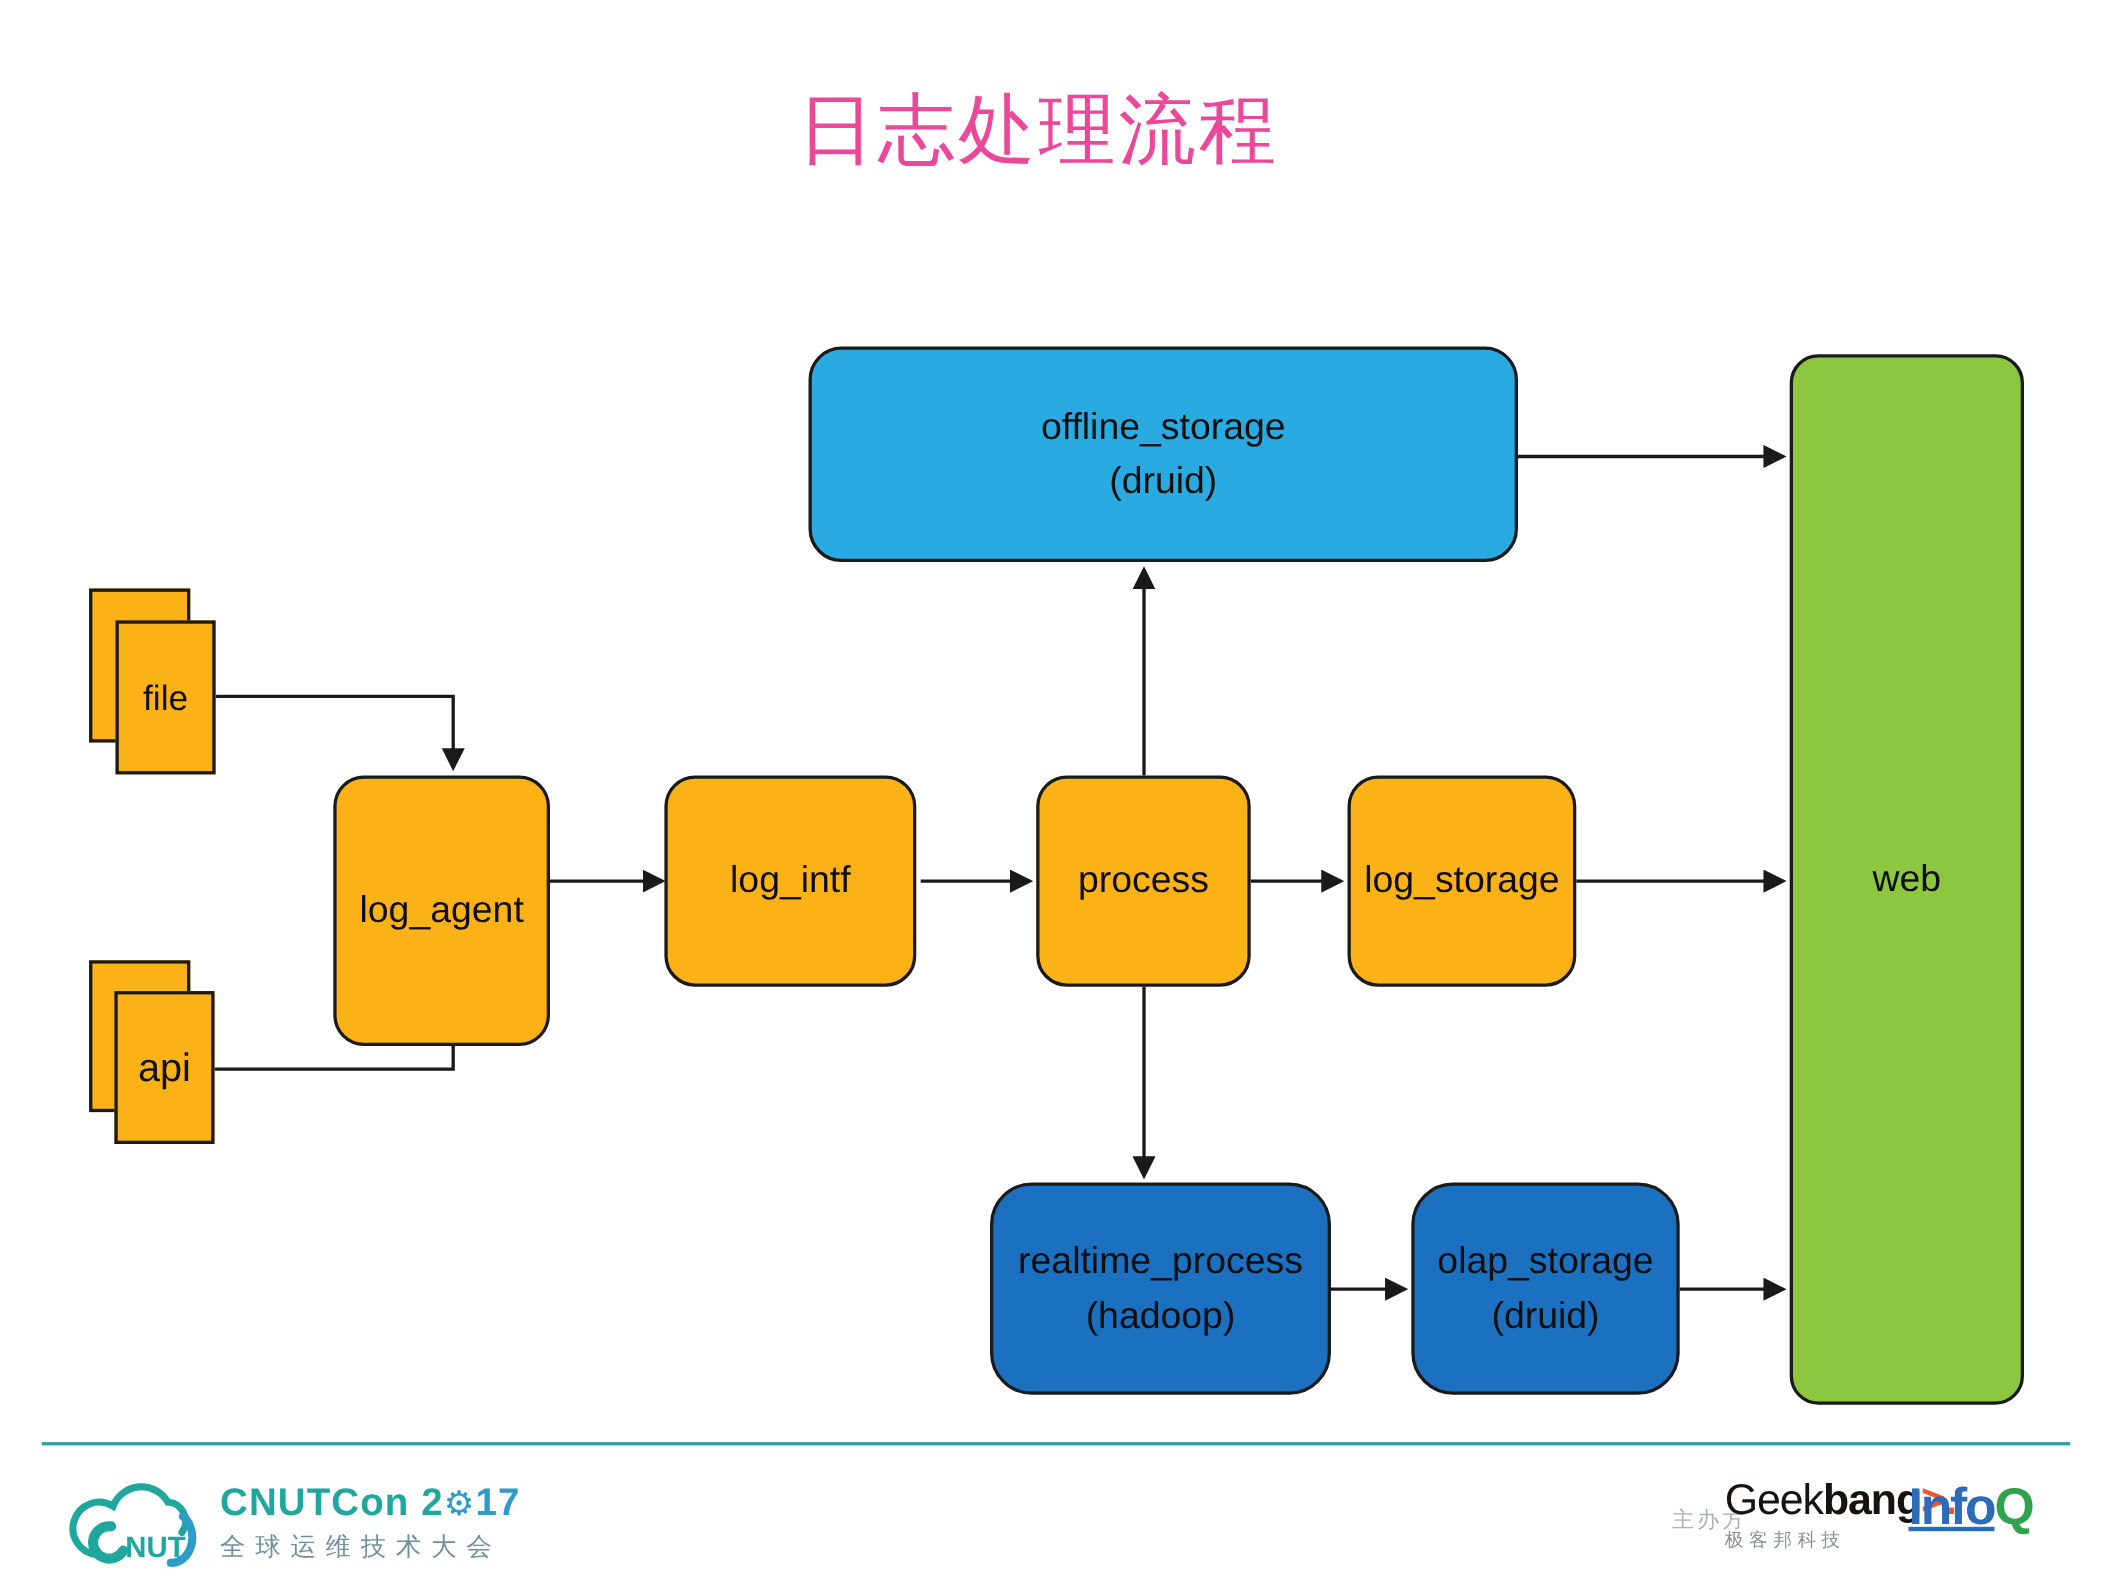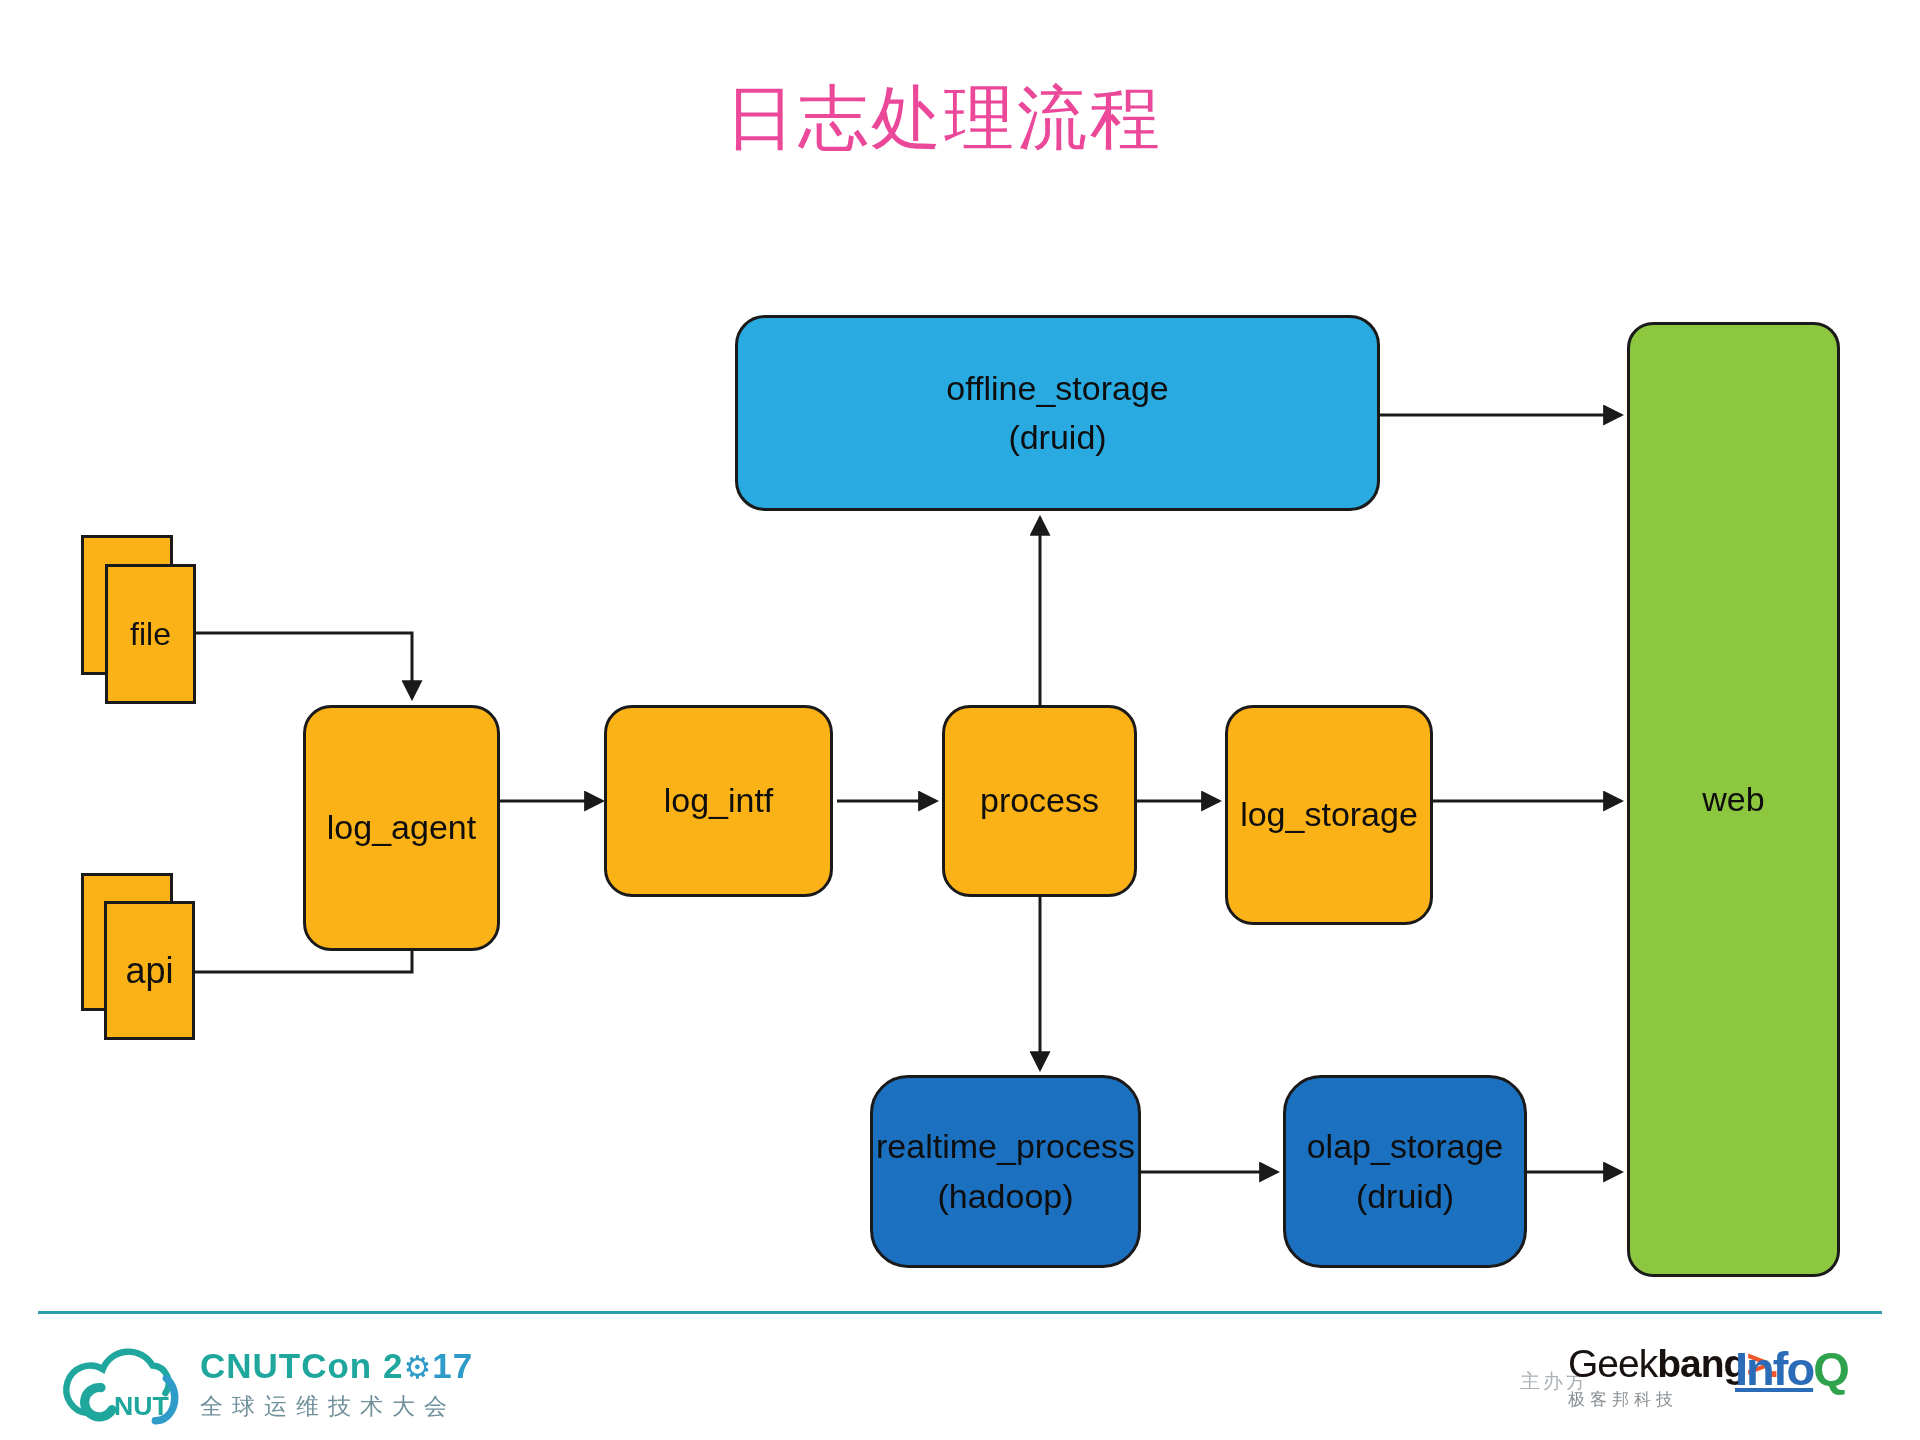--- a/index.html
+++ b/index.html
@@ -17,22 +17,22 @@
   .rounded-lg{border-radius:38px;}
   .orange{background:var(--orange,#FBB216);}
   .cyan{background:var(--cyan,#29ABE2);border-radius:30px;}
   .blue{background:var(--blue,#1C70C0);}
   .green{background:var(--green,#8DC63F);border-radius:26px;}
   
   .n-offline{left:735px;top:315px;width:645px;height:196px;}
   .n-logagent{left:303px;top:705px;width:197px;height:246px;}
   .n-logintf{left:604px;top:705px;width:229px;height:192px;}
   .n-process{left:942px;top:705px;width:195px;height:192px;}
-  .n-logstorage{left:1225px;top:705px;width:208px;height:220px;}
-  .n-realtime{left:870px;top:1075px;width:271px;height:193px;}
+  .n-logstorage{left:1225px;top:705px;width:208px;height:192px;}
+  .n-realtime{left:900px;top:1075px;width:310px;height:193px;}
   .n-olap{left:1283px;top:1075px;width:244px;height:193px;}
   .n-web{left:1627px;top:322px;width:213px;height:955px;}
   
   .doc{position:absolute;background:var(--orange,#FBB216);border:3px solid var(--line,#1a1a1a);box-sizing:border-box;}
   .doc-file-back{left:81px;top:535px;width:92px;height:140px;}
   .doc-file-front{left:105px;top:564px;width:91px;height:140px;display:flex;align-items:center;justify-content:center;font-size:32px;}
   .doc-api-back{left:81px;top:873px;width:92px;height:138px;}
   .doc-api-front{left:104px;top:901px;width:91px;height:139px;display:flex;align-items:center;justify-content:center;font-size:36px;}
   
   .divider{position:absolute;left:38px;right:38px;top:1311px;height:3px;background:var(--divider,#2E9FA8);}

